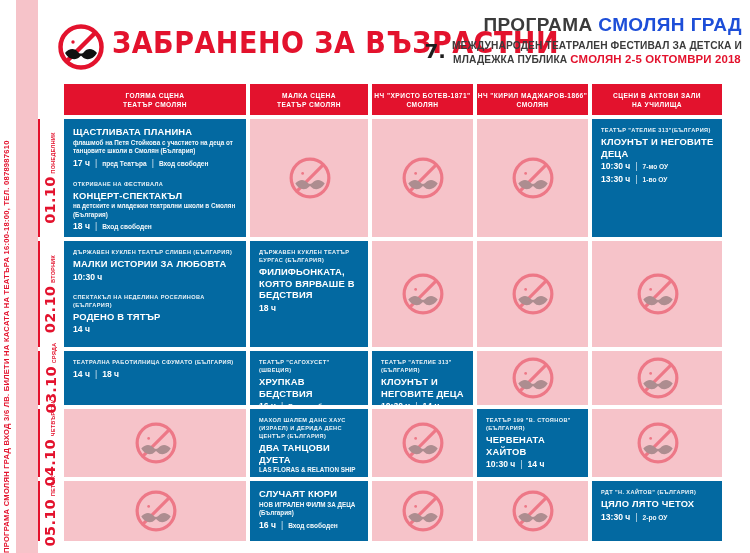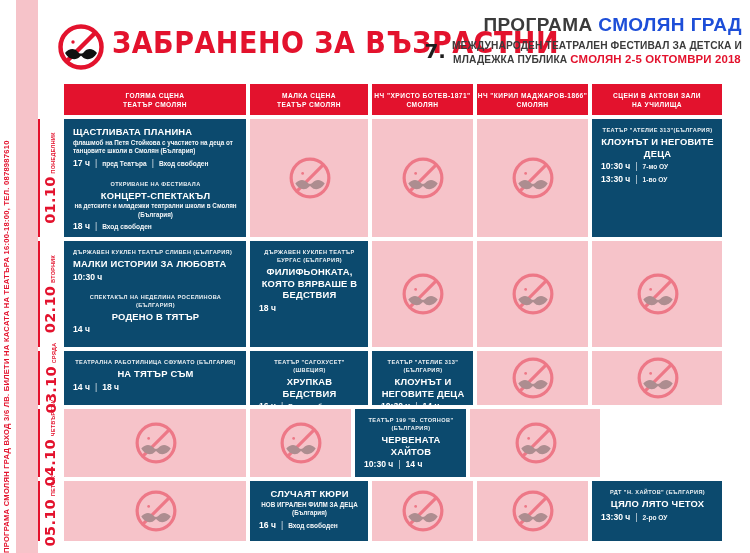--- a/index.html
+++ b/index.html
@@ -108,27 +108,27 @@
   .date-day{
     font-size:5.3px;font-weight:bold;color:#e3122d;letter-spacing:.4px;
     margin-left:3px;
   }
   .cell{
     margin-right:4px;box-sizing:border-box;
     padding:7px 8px 7px 9px;
     position:relative;
     overflow:hidden;
   }
-  .cell.filled{background:#0c4a6e;color:#ffffff;}
+  .cell.filled{background:#0369a1;color:#ffffff;}
   .cell.empty{
     background:#f6c3c9;
     display:flex;align-items:center;justify-content:center;
   }
   .ev{margin-bottom:10px;}
-  .ev:last-child{margin-bottom:0;text-align:center;}
+  .ev:last-child{margin-bottom:0;}
   .pre{
     font-size:5.6px;font-weight:bold;letter-spacing:.4px;
     line-height:8px;color:#ffffff;opacity:.92;margin-bottom:2px;
     text-transform:uppercase;
   }
   .ttl{
     font-size:9.4px;font-weight:bold;letter-spacing:.2px;
     line-height:11.5px;color:#ffffff;margin-bottom:1px;
   }
   .desc{
@@ -346,21 +346,20 @@
       <div class="row" style="height: 54px;">
         <div class="row-dates">
           <div class="date-rot">
             <span class="date-num">03.10</span>
             <span class="date-day">СРЯДА</span>
           </div>
         </div>
         <div class="cell c1 filled">
           <div class="ev">
             <div class="pre">ТЕАТРАЛНА РАБОТИЛНИЦА СФУМАТО (България)</div>
-            <div class="ttl">НА ТЯТЪР СЪМ</div>
             <div class="meta">
               <span>14 ч</span>
               <span class="sep">|</span>
               <span>18 ч</span>
             </div>
           </div>
         </div>
         <div class="cell c2 filled">
           <div class="ev">
             <div class="pre">ТЕАТЪР "САГОХУСЕТ"(Швеция)</div>
@@ -408,20 +407,30 @@
           </div>
         </div>
         <div class="cell c1 empty">
           <svg viewBox="0 0 100 100" class="watermark">
             <circle cx="50" cy="50" r="41" fill="none" stroke="#e3122d" stroke-width="7"></circle>
             <line x1="21" y1="79" x2="79" y2="21" stroke="#e3122d" stroke-width="7"></line>
             <circle cx="34" cy="40" r="3" fill="#e3122d"></circle>
             <path d="M18 62 C26 52 38 52 44 60 C47 64 53 64 56 60 C62 52 74 52 82 62 C74 76 60 78 52 69 C50 67 50 67 48 69 C40 78 26 76 18 62 Z" fill="#4a4442"></path>
           </svg>
         </div>
+        <div class="cell c2 filled">
+          <div class="ev">
+            <div class="pre">МАХОЛ ШАЛЕМ ДАНС ХАУС (Израел) И ДЕРИДА ДЕНС ЦЕНТЪР (България)</div>
+            <div class="ttl">ДВА ТАНЦОВИ ДУЕТА</div>
+            <div class="desc">LAS FLORAS &amp; RELATION SHIP</div>
+            <div class="meta">
+              <span>18 ч</span>
+            </div>
+          </div>
+        </div>
         <div class="cell c3 empty">
           <svg viewBox="0 0 100 100" class="watermark">
             <circle cx="50" cy="50" r="41" fill="none" stroke="#e3122d" stroke-width="7"></circle>
             <line x1="21" y1="79" x2="79" y2="21" stroke="#e3122d" stroke-width="7"></line>
             <circle cx="34" cy="40" r="3" fill="#e3122d"></circle>
             <path d="M18 62 C26 52 38 52 44 60 C47 64 53 64 56 60 C62 52 74 52 82 62 C74 76 60 78 52 69 C50 67 50 67 48 69 C40 78 26 76 18 62 Z" fill="#4a4442"></path>
           </svg>
         </div>
         <div class="cell c4 filled">
           <div class="ev">

